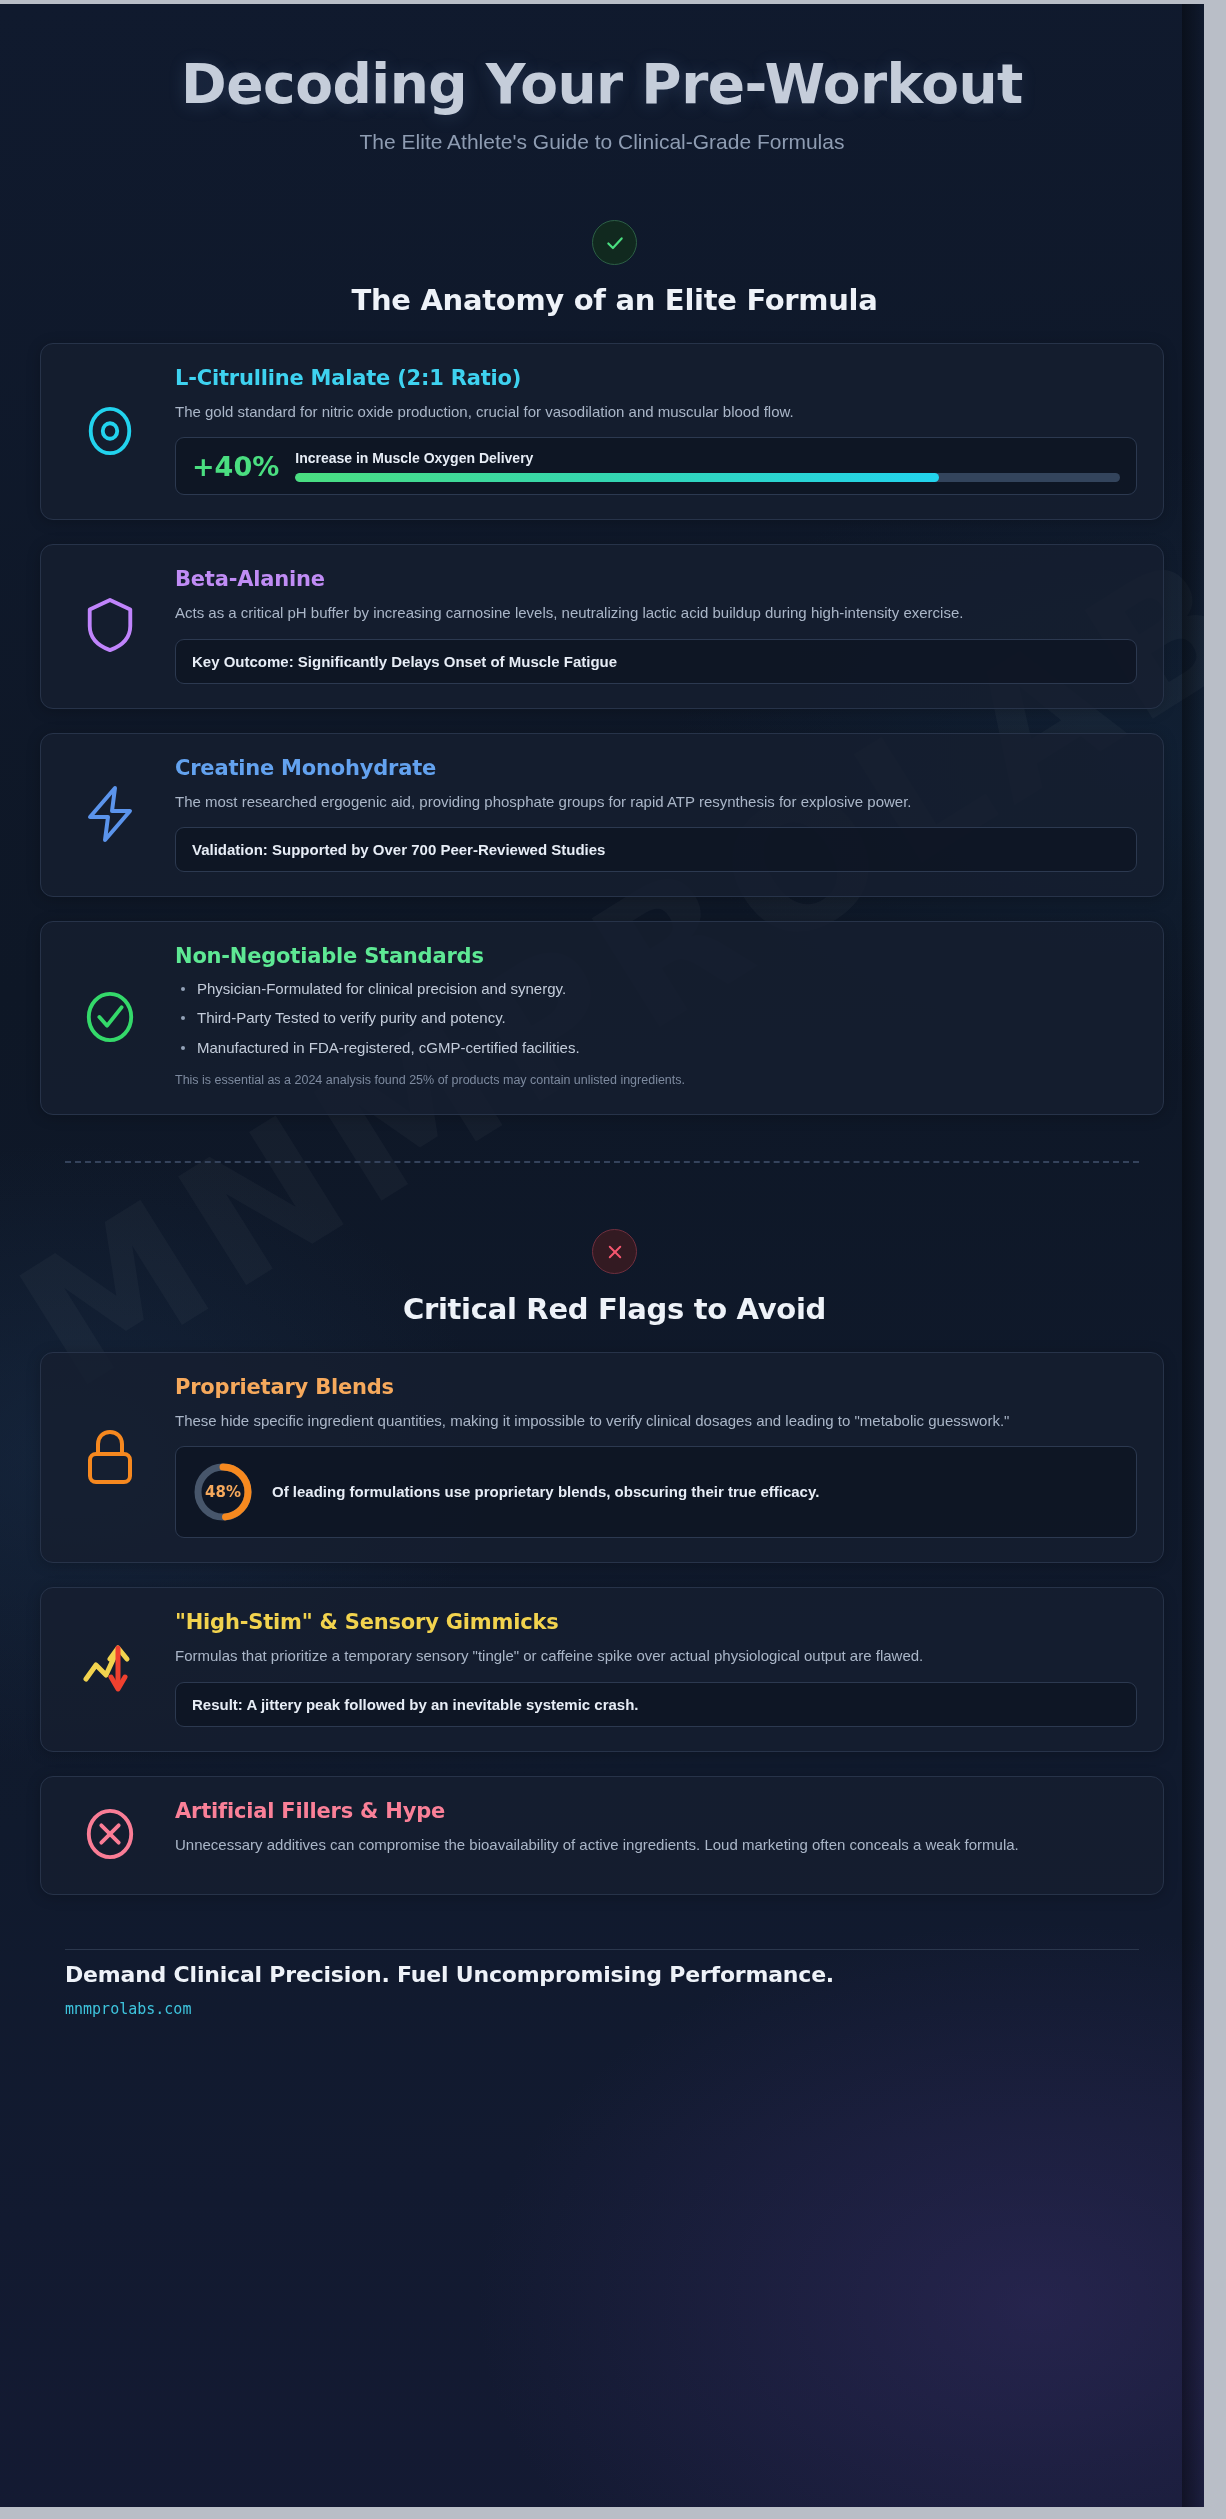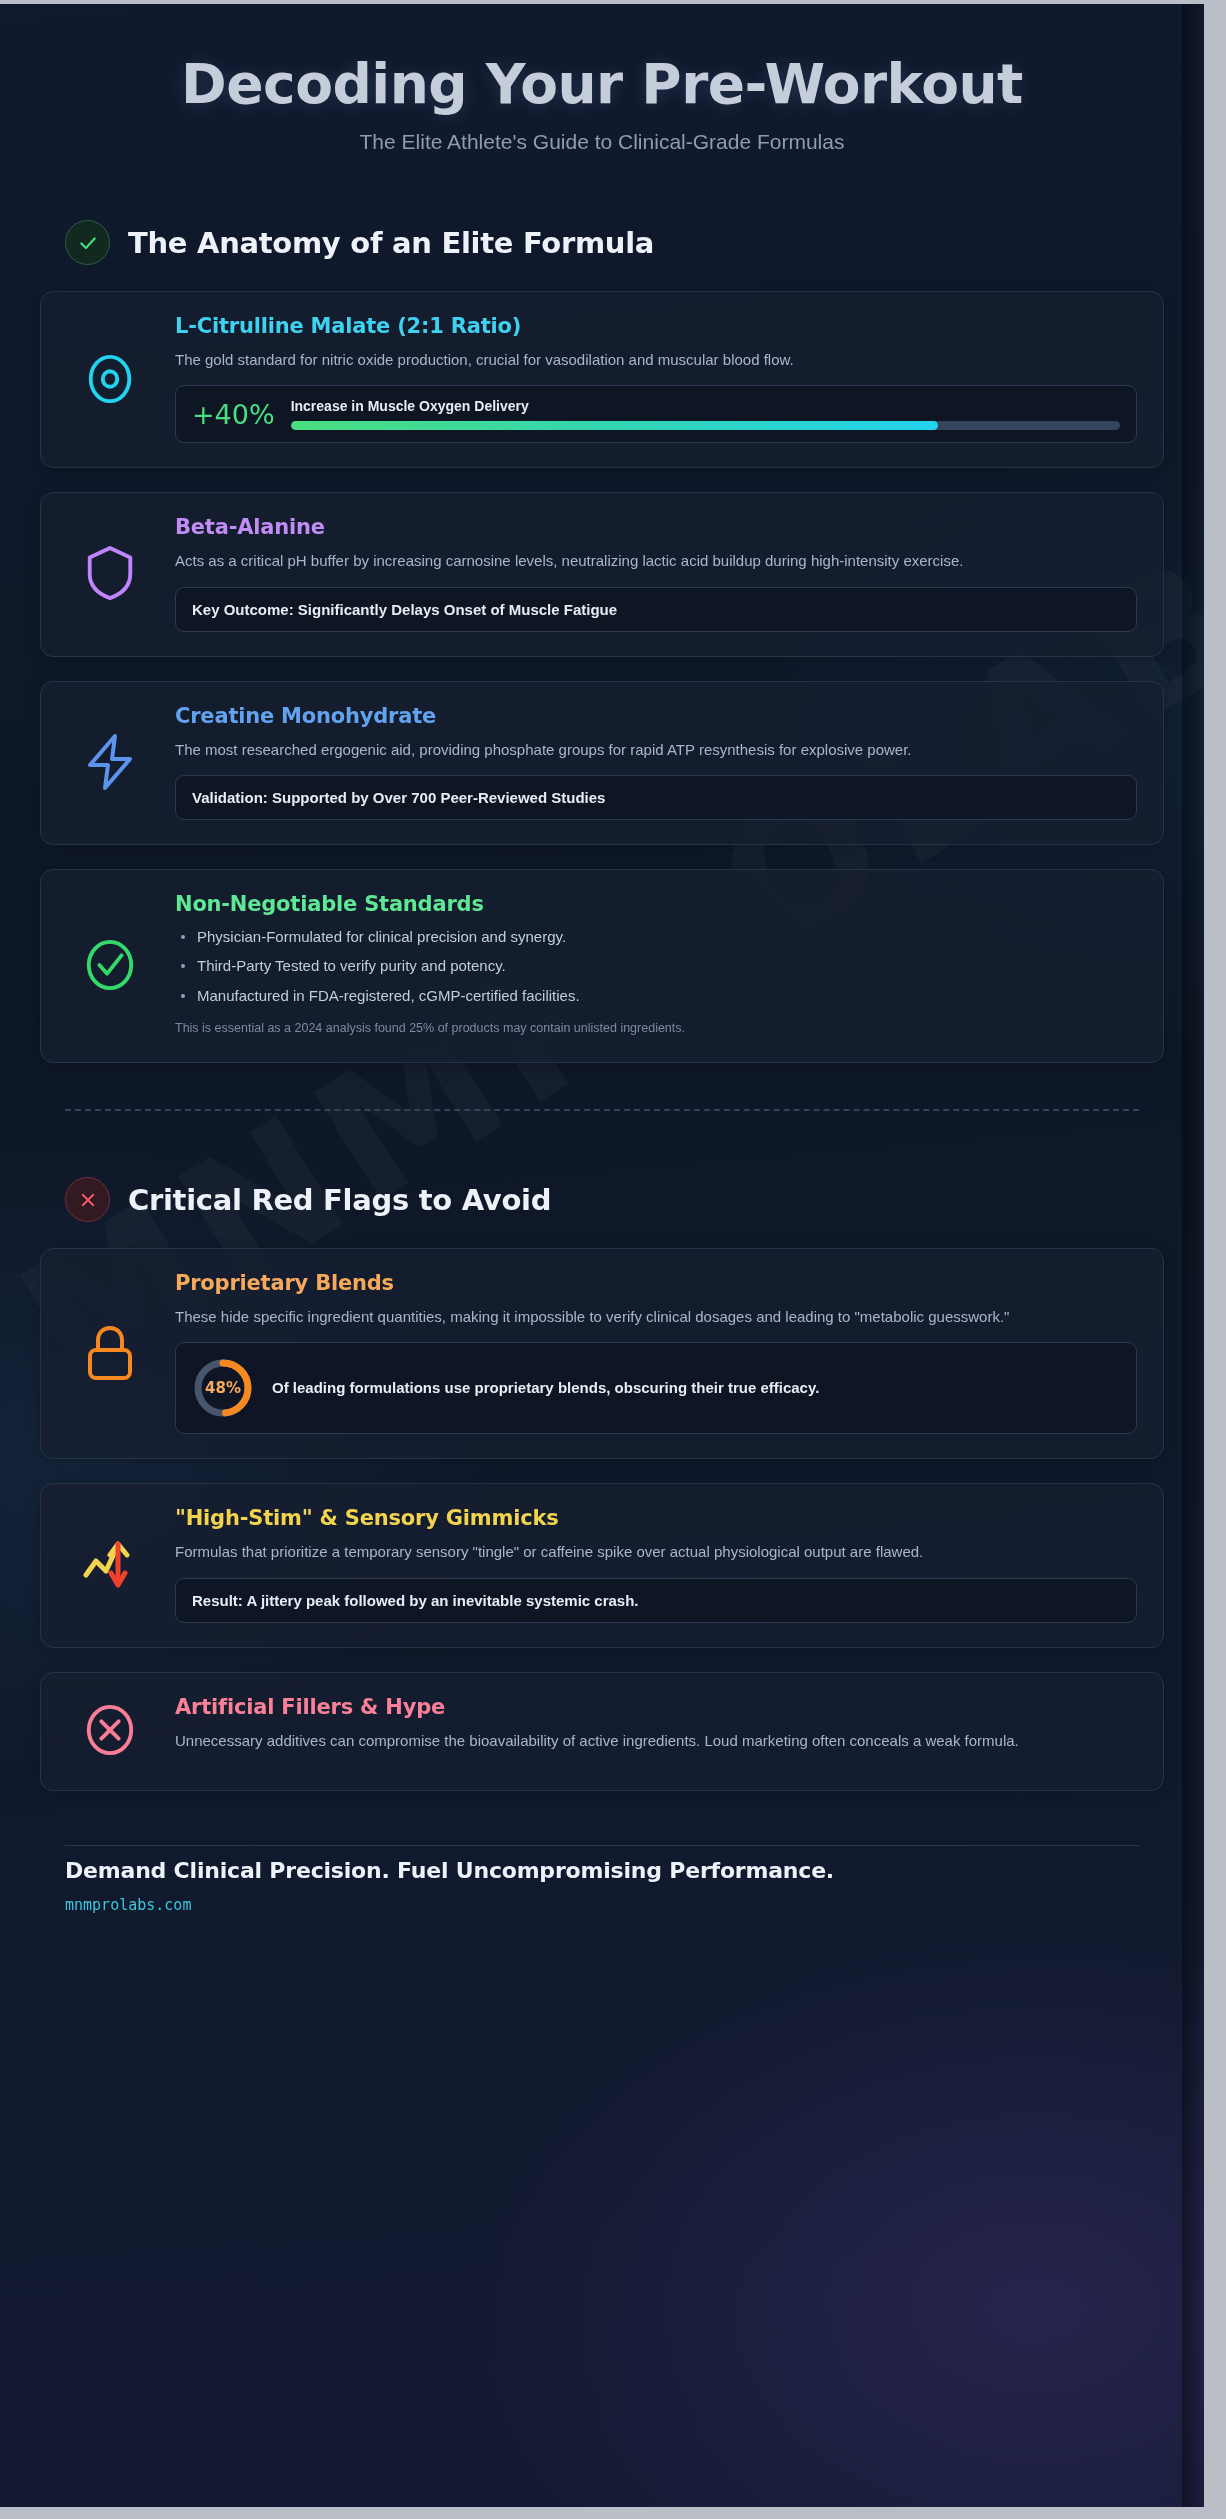--- a/index.html
+++ b/index.html
@@ -70,20 +70,21 @@
     font-weight: 400;
   }
 
   
   .section-head {
     display: flex;
     align-items: center;
     gap: 18px;
     margin-top: 66px;
     padding-left: 25px;
+    flex-direction: column;
   }
   .sec-badge {
     width: 45px; height: 45px;
     border-radius: 50%;
     display: flex; align-items: center; justify-content: center;
     flex: 0 0 auto;
   }
   .sec-badge.green { background: #11291f; border: 1px solid #2c5f45; }
   .sec-badge.red   { background: #331a22; border: 1px solid #6f2f3e; }
   .sec-title {
@@ -153,21 +154,21 @@
     background: rgba(13,20,33,0.72);
     border-radius: 9px;
     padding: 12px 16px;
     display: flex;
     align-items: center;
     gap: 16px;
   }
   .metric-value {
     font-family: "DejaVu Sans", sans-serif;
     font-size: 27px;
-    font-weight: 400;
+    font-weight: 700;
     color: #4ade80;
     flex: 0 0 auto;
     line-height: 1;
   }
   .metric-right { flex: 1 1 auto; min-width: 0; }
   .metric-label {
     font-size: 14px;
     font-weight: 700;
     color: #e7edf6;
     margin-bottom: 7px;

